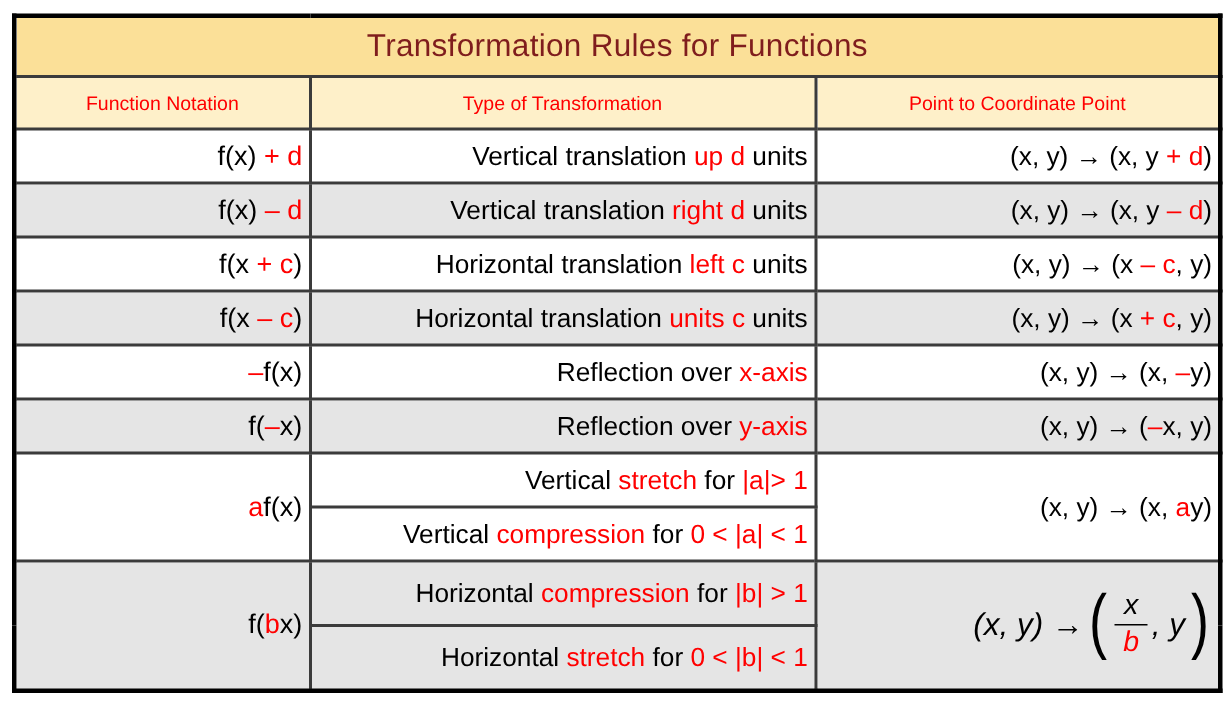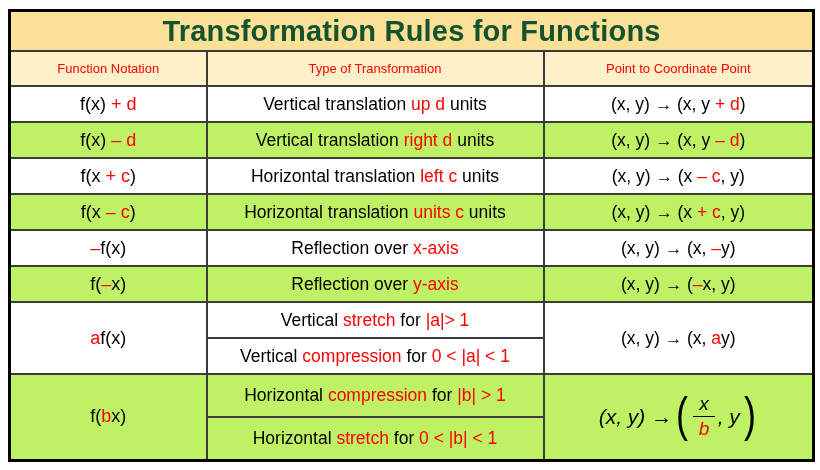--- a/index.html
+++ b/index.html
@@ -28,40 +28,41 @@
   td, th {
     border: 2px solid #3b3b3b;
     text-align: center;
     vertical-align: middle;
     padding: 0 4px;
     overflow: hidden;
     white-space: nowrap;
   }
   .title-cell {
     background: #fbe098;
-    color: #14532d;
-    font-weight: bold;
-    font-size: 29px;
+    color: #7f1d1d;
+    font-weight: normal;
+    font-size: 21px;
     height: 38px;
     letter-spacing: 0.2px;
   }
   th.col-header {
     background: #fef0c9;
     color: #ff0000;
     font-weight: normal;
     font-size: 13px;
     height: 33px;
   }
   tbody td {
     font-size: 17.5px;
     color: #000000;
+    text-align: right;
   }
   tbody td.notation-cell { font-size: 18px; }
   tr.white > td { background: #ffffff; }
-  tr.blue  > td { background: #bef264; }
+  tr.blue  > td { background: #e5e5e5; }
   tbody tr { height: 36px; }
   tbody tr.tall { height: 43px; }
   .red { color: #ff0000; }
 
   
   .math {
     font-family: Liberation Sans, sans-serif;
     font-style: italic;
     font-size: 21px;
     display: inline-flex;

